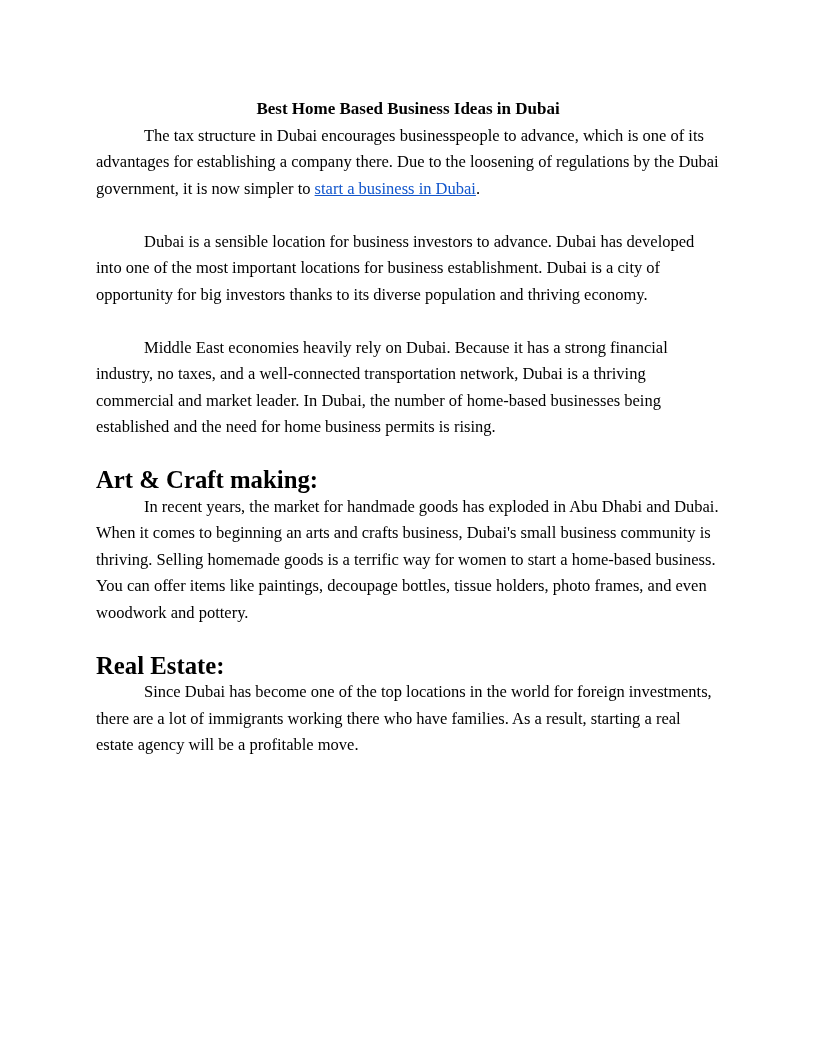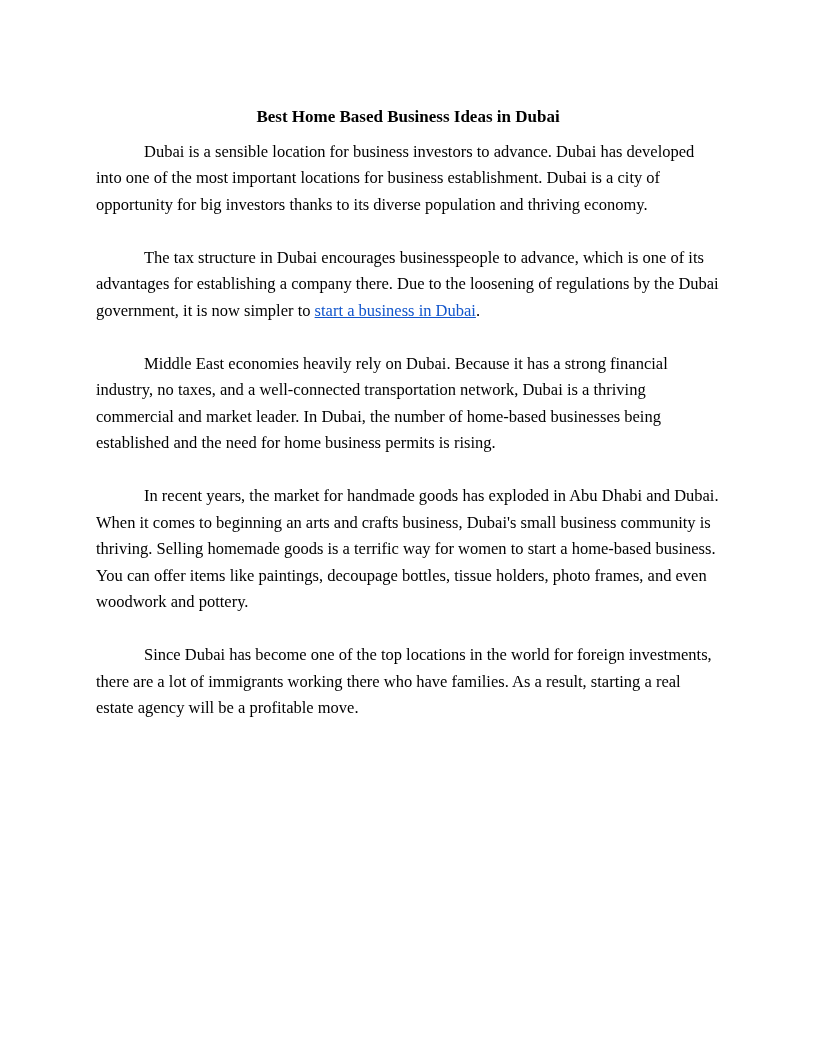--- a/index.html
+++ b/index.html
@@ -14,21 +14,21 @@
     box-sizing: border-box;
     padding: 96px 96px 0 96px;
     background: #ffffff;
     font-family: "Liberation Serif", "DejaVu Serif", serif;
     font-size: 16.5px;
     line-height: 26.5px;
     color: #000000;
     overflow: hidden;
   }
   .doc-title {
-    margin: 8px;
+    margin: 0;
     font-size: 17px;
     font-weight: bold;
     text-align: center;
     line-height: 26.5px;
   }
   .para {
     margin: 0 0 26.5px 0;
     text-indent: 48px;
     text-align: left;
   }
@@ -46,25 +46,27 @@
     cursor: pointer;
   }
 </style>
 </head>
 <body>
 
 <div class="page">
 
   <h1 class="doc-title">Best Home Based Business Ideas in Dubai</h1>
 
+  <p class="para"><span>The tax structure in Dubai encourages businesspeople to advance, which is one of its advantages for establishing a company there. Due to the loosening of regulations by the Dubai government, it is now simpler to </span><a class="doc-link" href="#">start a business in Dubai</a><span>.</span></p>
+
   <p class="para">Dubai is a sensible location for business investors to advance. Dubai has developed into one of the most important locations for business establishment. Dubai is a city of opportunity for big investors thanks to its diverse population and thriving economy.</p>
-
-  <p class="para"><span>The tax structure in Dubai encourages businesspeople to advance, which is one of its advantages for establishing a company there. Due to the loosening of regulations by the Dubai government, it is now simpler to </span><a class="doc-link" href="#">start a business in Dubai</a><span>.</span></p>
 
   <p class="para">Middle East economies heavily rely on Dubai. Because it has a strong financial industry, no taxes, and a well-connected transportation network, Dubai is a thriving commercial and market leader. In Dubai, the number of home-based businesses being established and the need for home business permits is rising.</p>
 
+  <h2 class="section-heading">Art &amp; Craft making:</h2>
 
   <p class="para">In recent years, the market for handmade goods has exploded in Abu Dhabi and Dubai. When it comes to beginning an arts and crafts business, Dubai's small business community is thriving. Selling homemade goods is a terrific way for women to start a home-based business. You can offer items like paintings, decoupage bottles, tissue holders, photo frames, and even woodwork and pottery.</p>
 
+  <h2 class="section-heading">Real Estate:</h2>
 
   <p class="para no-bottom">Since Dubai has become one of the top locations in the world for foreign investments, there are a lot of immigrants working there who have families. As a result, starting a real estate agency will be a profitable move.</p>
 
 </div>
 
 </body></html>

